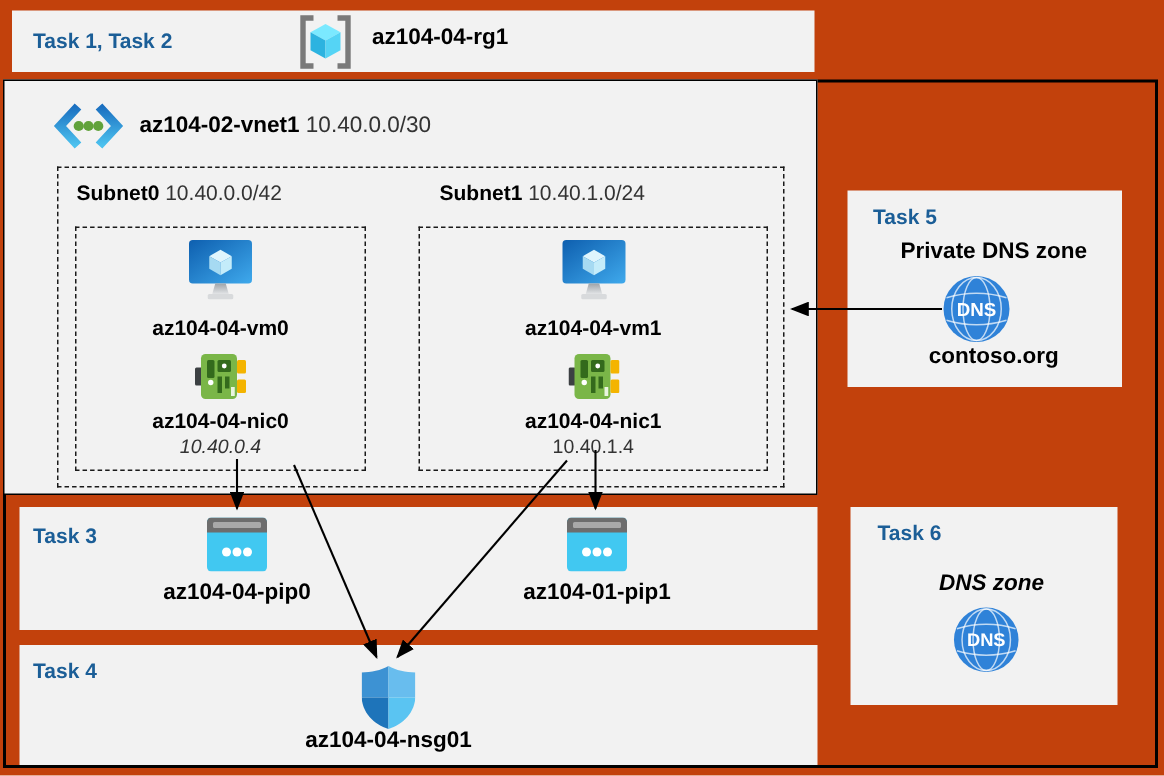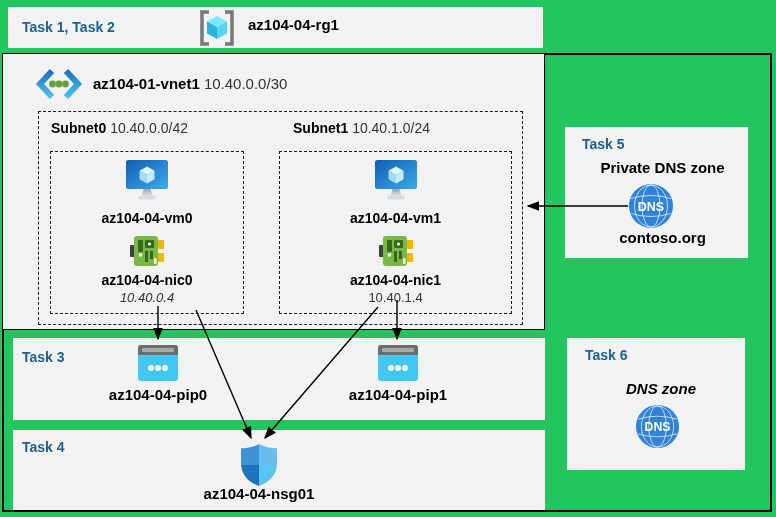--- a/index.html
+++ b/index.html
@@ -1,17 +1,17 @@
 <!DOCTYPE html>
 <html><head>
 <meta charset="utf-8">
 <style>
   html,body { margin:0; padding:0; background:#fff; }
   .canvas {
-    position:relative; width:776px; height:517px; background:#22c55e;
+    position:relative; width:776px; height:517px; background:#c2410c;
     font-family:"Liberation Sans", sans-serif; color:#000; overflow:hidden;
   }
   .abs { position:absolute; }
   .panel { background:#f2f2f2; }
   .task-h { font-weight:bold; font-size:14px; color:#1b5e97; white-space:nowrap; }
   .bold-lbl { font-weight:bold; font-size:14px; color:#000; white-space:nowrap; }
   .big-lbl { font-weight:bold; font-size:15px; color:#000; white-space:nowrap; }
   .cidr { font-weight:normal; color:#333; }
   .ip-lbl { font-size:13px; color:#333; white-space:nowrap; }
   .center { text-align:center; left:0; right:0; }
@@ -68,21 +68,21 @@
           </linearGradient>
         </defs>
         <polyline points="17,7 5,20 17,33" stroke="url(#vg)" stroke-width="6" fill="none"></polyline>
         <polyline points="31,7 43,20 31,33" stroke="url(#vg)" stroke-width="6" fill="none"></polyline>
         <circle cx="17.5" cy="20" r="3.4" fill="#61a23b"></circle>
         <circle cx="24" cy="20" r="3.4" fill="#61a23b"></circle>
         <circle cx="30.5" cy="20" r="3.4" fill="#61a23b"></circle>
       </svg>
     </span>
     <span class="abs big-lbl" style="left:90px; top:21px;">
-      <span>az104-01-vnet1</span>
+      <span>az104-02-vnet1</span>
       <span class="cidr">10.40.0.0/30</span>
     </span>
 
     <div class="abs dashed subnets-wrap"></div>
 
     <span class="abs bold-lbl" style="left:48px; top:66px;">
       <span>Subnet0</span>
       <span class="cidr">10.40.0.0/42</span>
     </span>
     <div class="abs dashed subnet0-box">
@@ -188,21 +188,21 @@
     <span class="abs" style="left:365px; top:7px;">
       <svg width="40" height="36" viewBox="0 0 40 36">
         <rect x="0" y="0" width="40" height="36" rx="3" fill="#41c8f1"></rect>
         <path d="M0 10 V3 a3 3 0 0 1 3 -3 H37 a3 3 0 0 1 3 3 V10 Z" fill="#6d6d6d"></path>
         <rect x="4" y="3" width="32" height="4" rx="1" fill="#a9a9a9"></rect>
         <circle cx="13" cy="23" r="3" fill="#fff"></circle>
         <circle cx="20" cy="23" r="3" fill="#fff"></circle>
         <circle cx="27" cy="23" r="3" fill="#fff"></circle>
       </svg>
     </span>
-    <span class="abs big-lbl" style="left:315px; top:48px; width:140px; text-align:center;">az104-04-pip1</span>
+    <span class="abs big-lbl" style="left:315px; top:48px; width:140px; text-align:center;">az104-01-pip1</span>
   </div>
 
   <div class="abs panel task4-band">
     <span class="abs task-h" style="left:9px; top:9px;">Task 4</span>
     <span class="abs" style="left:228px; top:14px;">
       <svg width="36" height="42" viewBox="0 0 36 42">
         <defs>
           <clipPath id="shc">
             <path d="M18,0 C23,2.8 29.5,4.3 36,4.3 V19 C36,31.5 27.5,38.8 18,42 C8.5,38.8 0,31.5 0,19 V4.3 C6.5,4.3 13,2.8 18,0 Z"></path>
           </clipPath>

